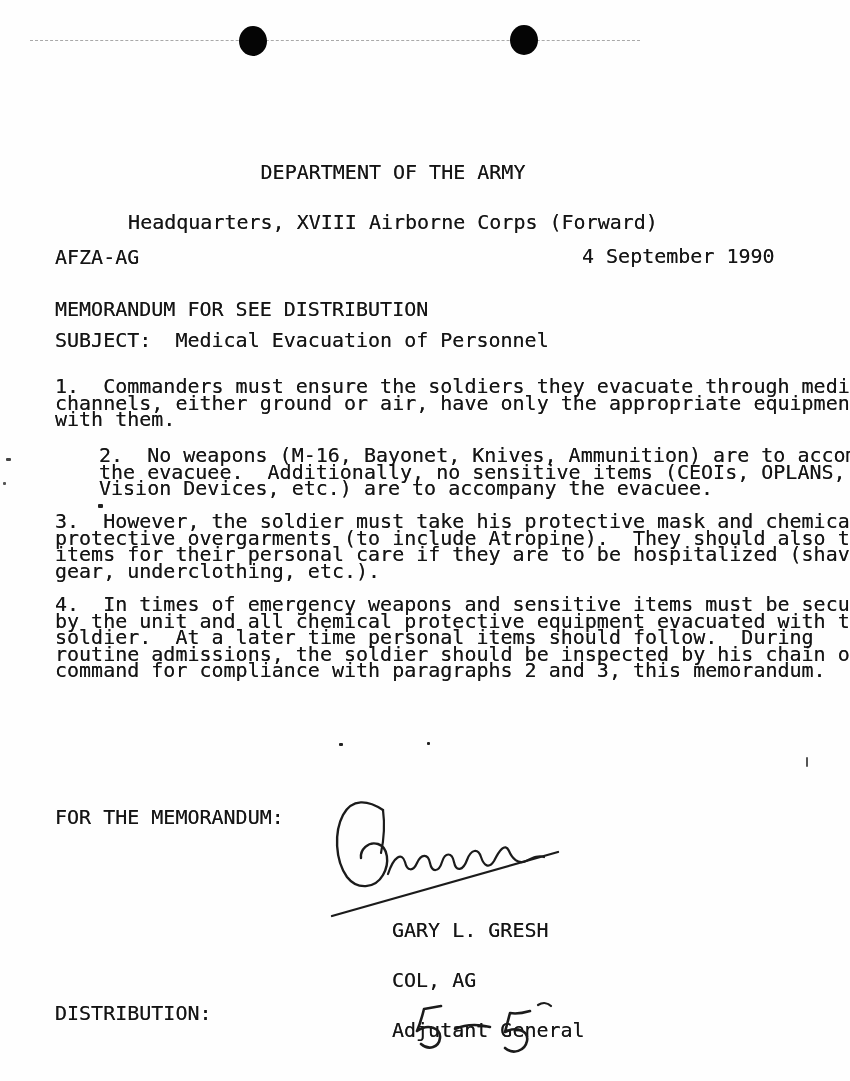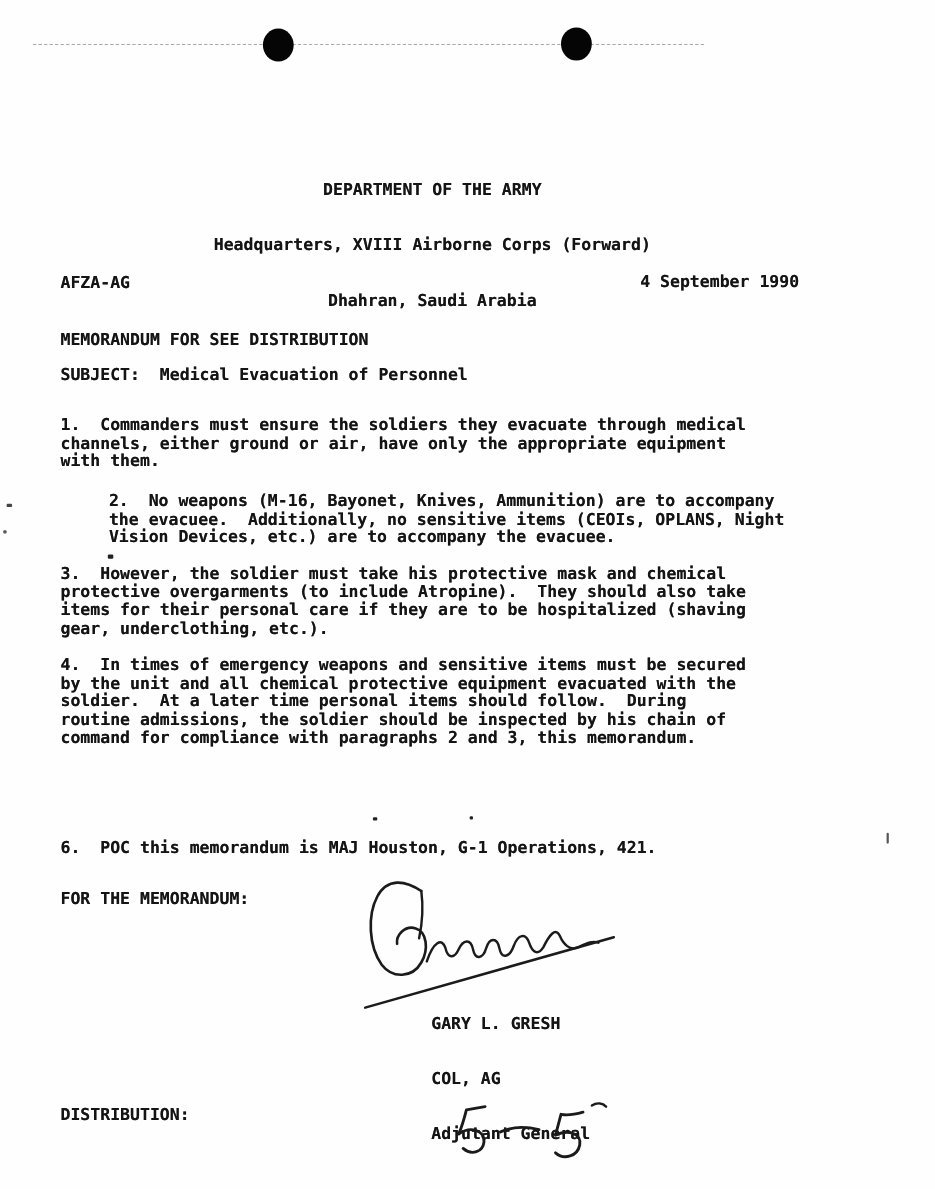--- a/index.html
+++ b/index.html
@@ -1,22 +1,22 @@
 <!DOCTYPE html>
 <html><head>
 <meta charset="utf-8">
 <style>
   html,body { margin:0; padding:0; background:#ffffff; }
   .page {
     position:relative; width:850px; height:1081px; background:#fefefe;
     font-family:"DejaVu Sans Mono", monospace; color:#141414; overflow:hidden;
   }
   .tw {
-    position:absolute; white-space:pre; font-size:15px; line-height:16.6px;
-    font-weight:700; letter-spacing:0; text-shadow:0 0 0.6px rgba(10,10,10,0.65);
+    position:absolute; white-space:pre; font-size:20px; line-height:16.6px;
+    font-weight:400; letter-spacing:0; text-shadow:0 0 0.6px rgba(10,10,10,0.65);
   }
   .letterhead { left:55px; top:131px; width:676px; text-align:center; }
   .letterhead div { line-height:17px; }
   .punch { position:absolute; background:#050505; border-radius:50%; }
   .punch-line { position:absolute; left:30px; top:40px; width:610px; border-top:1.5px dashed #8d8d8d; opacity:0.75; }
   .speck { position:absolute; background:#222; border-radius:1px; }
   .office-symbol { left:55px; top:249px; }
   .date-line { left:582px; top:248px; }
   .memo-for { left:55px; top:301px; }
   .subject { left:55px; top:332px; }
@@ -40,21 +40,20 @@
 
 <div class="page">
 
   <div class="punch-line"></div>
   <div class="punch" style="left:239px; top:26px; width:28px; height:30px;"></div>
   <div class="punch" style="left:510px; top:25px; width:28px; height:30px;"></div>
 
   <div class="tw letterhead">
     <div>DEPARTMENT OF THE ARMY</div>
     <div>Headquarters, XVIII Airborne Corps (Forward)</div>
-    <div>Dhahran, Saudi Arabia</div>
   </div>
 
   <div class="tw office-symbol">AFZA-AG</div>
   <div class="tw date-line">4 September 1990</div>
 
   <div class="tw memo-for">MEMORANDUM FOR SEE DISTRIBUTION</div>
   <div class="tw subject">SUBJECT:  Medical Evacuation of Personnel</div>
 
   <div class="tw para para-1">1.  Commanders must ensure the soldiers they evacuate through medical
 channels, either ground or air, have only the appropriate equipment
@@ -64,21 +63,20 @@
 Vision Devices, etc.) are to accompany the evacuee.</div>
   <div class="tw para para-3">3.  However, the soldier must take his protective mask and chemical
 protective overgarments (to include Atropine).  They should also take
 items for their personal care if they are to be hospitalized (shaving
 gear, underclothing, etc.).</div>
   <div class="tw para para-4">4.  In times of emergency weapons and sensitive items must be secured
 by the unit and all chemical protective equipment evacuated with the
 soldier.  At a later time personal items should follow.  During
 routine admissions, the soldier should be inspected by his chain of
 command for compliance with paragraphs 2 and 3, this memorandum.</div>
-  <div class="tw para para-6">6.  POC this memorandum is MAJ Houston, G-1 Operations, 421.</div>
 
   <div class="tw closing">FOR THE MEMORANDUM:</div>
 
   <svg class="ink" style="left:330px; top:795px;" width="240" height="140" viewBox="0 0 240 140">
     <path d="M 53 15 C 38 5, 22 3, 13 20 C 4 37, 5 65, 17 82 C 27 95, 45 94, 53 80 C 60 68, 58 52, 48 49 C 38 46, 30 55, 31 63" stroke-width="2.4"></path>
     <path d="M 53 15 C 55 30, 54 44, 51 58" stroke-width="2.2"></path>
     <path d="M 58 79 C 64 61, 72 57, 75 67 C 77 76, 83 77, 87 68 C 91 59, 98 58, 100 68 C 102 78, 109 77, 112 67 C 115 57, 122 57, 124 67 C 126 77, 133 76, 137 65 C 141 54, 148 53, 151 62 C 154 71, 159 74, 164 66 C 169 56, 175 47, 179 56 C 182 63, 188 70, 196 66 C 204 62, 209 60, 214 62" stroke-width="2.2"></path>
     <path d="M 2 121 L 228 57" stroke-width="2.3"></path>
   </svg>
 

